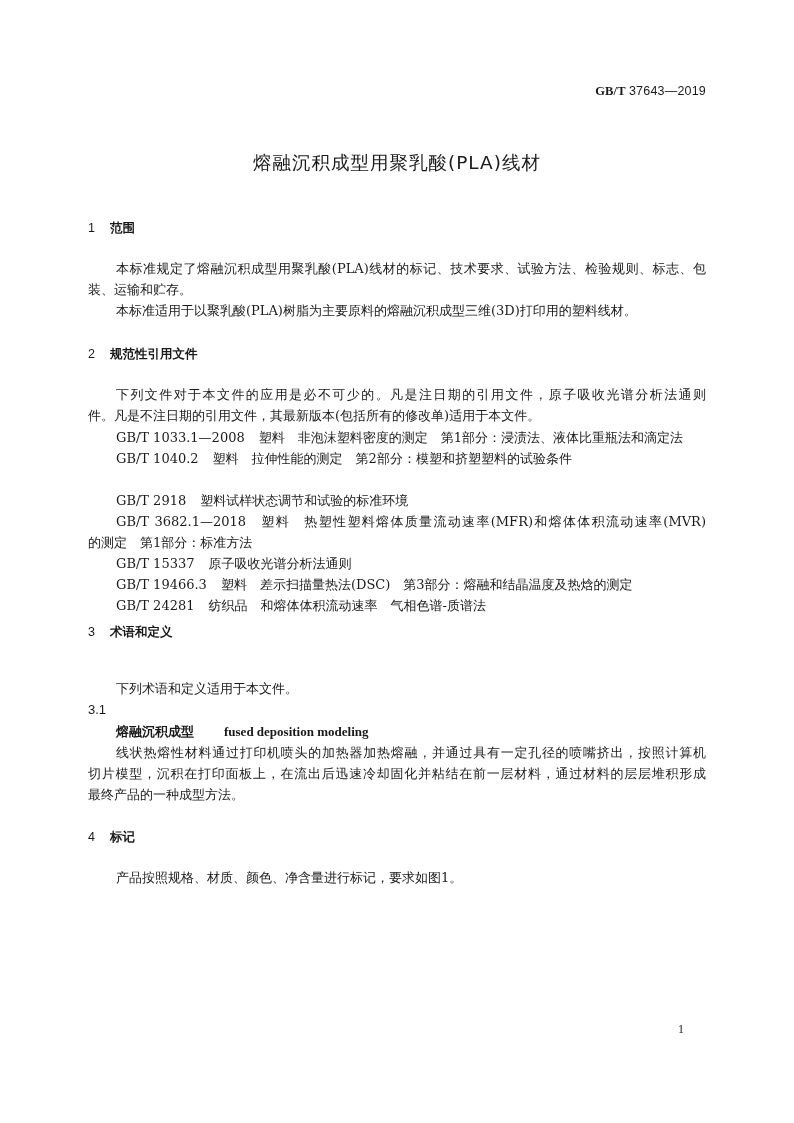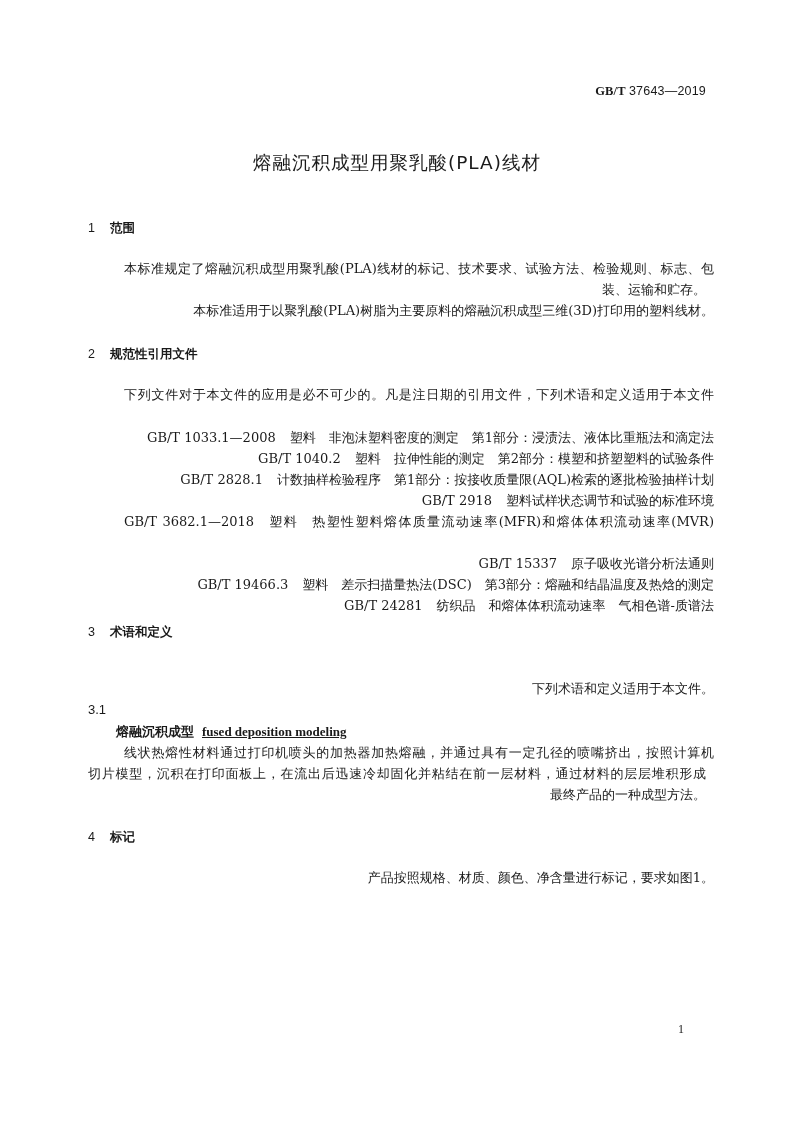--- a/index.html
+++ b/index.html
@@ -8,26 +8,26 @@
   .page { position: absolute; left: 0; top: 0; width: 794px; height: 1110px; }
   .std-code { position: absolute; right: 88px; top: 84px; font-size: 12.5px; font-weight: bold;
               font-family: "Liberation Serif", serif; letter-spacing: 0.2px; }
   .std-code .num { font-family: "Liberation Sans", sans-serif; font-weight: normal; }
   .doc-title { position: absolute; left: 0; width: 794px; top: 150px; text-align: center;
                font-size: 18.5px; font-weight: normal; font-family: "DejaVu Sans", sans-serif; letter-spacing: 1px; }
   .sec-head { position: absolute; left: 88px; font-size: 12.5px; font-weight: bold;
               font-family: "DejaVu Sans", sans-serif; }
   .sec-head .no { display: inline-block; width: 22px; font-weight: normal; font-family: "Liberation Sans", sans-serif; }
   .line { position: absolute; left: 88px; width: 618px; font-size: 13px; line-height: 21px;
-          white-space: nowrap; text-align: right; }
-  .indent { left: 116px; width: 590px; margin-left: 8px; }
+          white-space: nowrap; }
+  .indent { left: 116px; width: 590px; }
   .just { text-align: justify; text-align-last: justify; }
   .clause-no { position: absolute; left: 88px; font-size: 13px; font-family: "Liberation Sans", sans-serif; }
   .term { position: absolute; left: 116px; font-size: 13px; font-weight: bold; font-family: "DejaVu Sans", sans-serif; }
-  .term .en { font-family: "Liberation Serif", serif; margin-left: 8px; text-decoration: underline; }
+  .term .en { font-family: "Liberation Serif", serif; margin-left: 30px; }
   .ref-gap { display: inline-block; width: 14px; }
   .page-no { position: absolute; left: 678px; top: 1022px; font-size: 12px; font-family: "Liberation Serif", serif; }
 </style>
 </head>
 <body>
 
 <div class="page">
 
   <div class="std-code">
     <span>GB/T</span>
@@ -39,37 +39,36 @@
   <div class="sec-head" style="top:220px">
     <span class="no">1</span><span>范围</span>
   </div>
   <div class="line indent just" style="top:258px">本标准规定了熔融沉积成型用聚乳酸(PLA)线材的标记、技术要求、试验方法、检验规则、标志、包</div>
   <div class="line" style="top:279px">装、运输和贮存。</div>
   <div class="line indent" style="top:300px">本标准适用于以聚乳酸(PLA)树脂为主要原料的熔融沉积成型三维(3D)打印用的塑料线材。</div>
 
   <div class="sec-head" style="top:346px">
     <span class="no">2</span><span>规范性引用文件</span>
   </div>
-  <div class="line indent just" style="top:384px">下列文件对于本文件的应用是必不可少的。凡是注日期的引用文件，下列术语和定义适用于本文件</div>
+  <div class="line indent just" style="top:384px">下列文件对于本文件的应用是必不可少的。凡是注日期的引用文件，原子吸收光谱分析法通则</div>
+  <div class="line" style="top:405px">件。凡是不注日期的引用文件，其最新版本(包括所有的修改单)适用于本文件。</div>
 
   <div class="line indent" style="top:427px">
     <span>GB/T 1033.1—2008</span><span class="ref-gap"></span><span>塑料　非泡沫塑料密度的测定　第1部分：浸渍法、液体比重瓶法和滴定法</span>
   </div>
   <div class="line indent" style="top:448px">
     <span>GB/T 1040.2</span><span class="ref-gap"></span><span>塑料　拉伸性能的测定　第2部分：模塑和挤塑塑料的试验条件</span>
   </div>
-  <div class="line indent" style="top:469px">
-    <span>GB/T 2828.1</span><span class="ref-gap"></span><span>计数抽样检验程序　第1部分：按接收质量限(AQL)检索的逐批检验抽样计划</span>
-  </div>
   <div class="line indent" style="top:490px">
     <span>GB/T 2918</span><span class="ref-gap"></span><span>塑料试样状态调节和试验的标准环境</span>
   </div>
   <div class="line indent just" style="top:511px">
     <span>GB/T 3682.1—2018</span><span class="ref-gap"></span><span>塑料　热塑性塑料熔体质量流动速率(MFR)和熔体体积流动速率(MVR)</span>
   </div>
+  <div class="line" style="top:532px">的测定　第1部分：标准方法</div>
   <div class="line indent" style="top:553px">
     <span>GB/T 15337</span><span class="ref-gap"></span><span>原子吸收光谱分析法通则</span>
   </div>
   <div class="line indent" style="top:574px">
     <span>GB/T 19466.3</span><span class="ref-gap"></span><span>塑料　差示扫描量热法(DSC)　第3部分：熔融和结晶温度及热焓的测定</span>
   </div>
   <div class="line indent" style="top:595px">
     <span>GB/T 24281</span><span class="ref-gap"></span><span>纺织品　和熔体体积流动速率　气相色谱-质谱法</span>
   </div>
 

